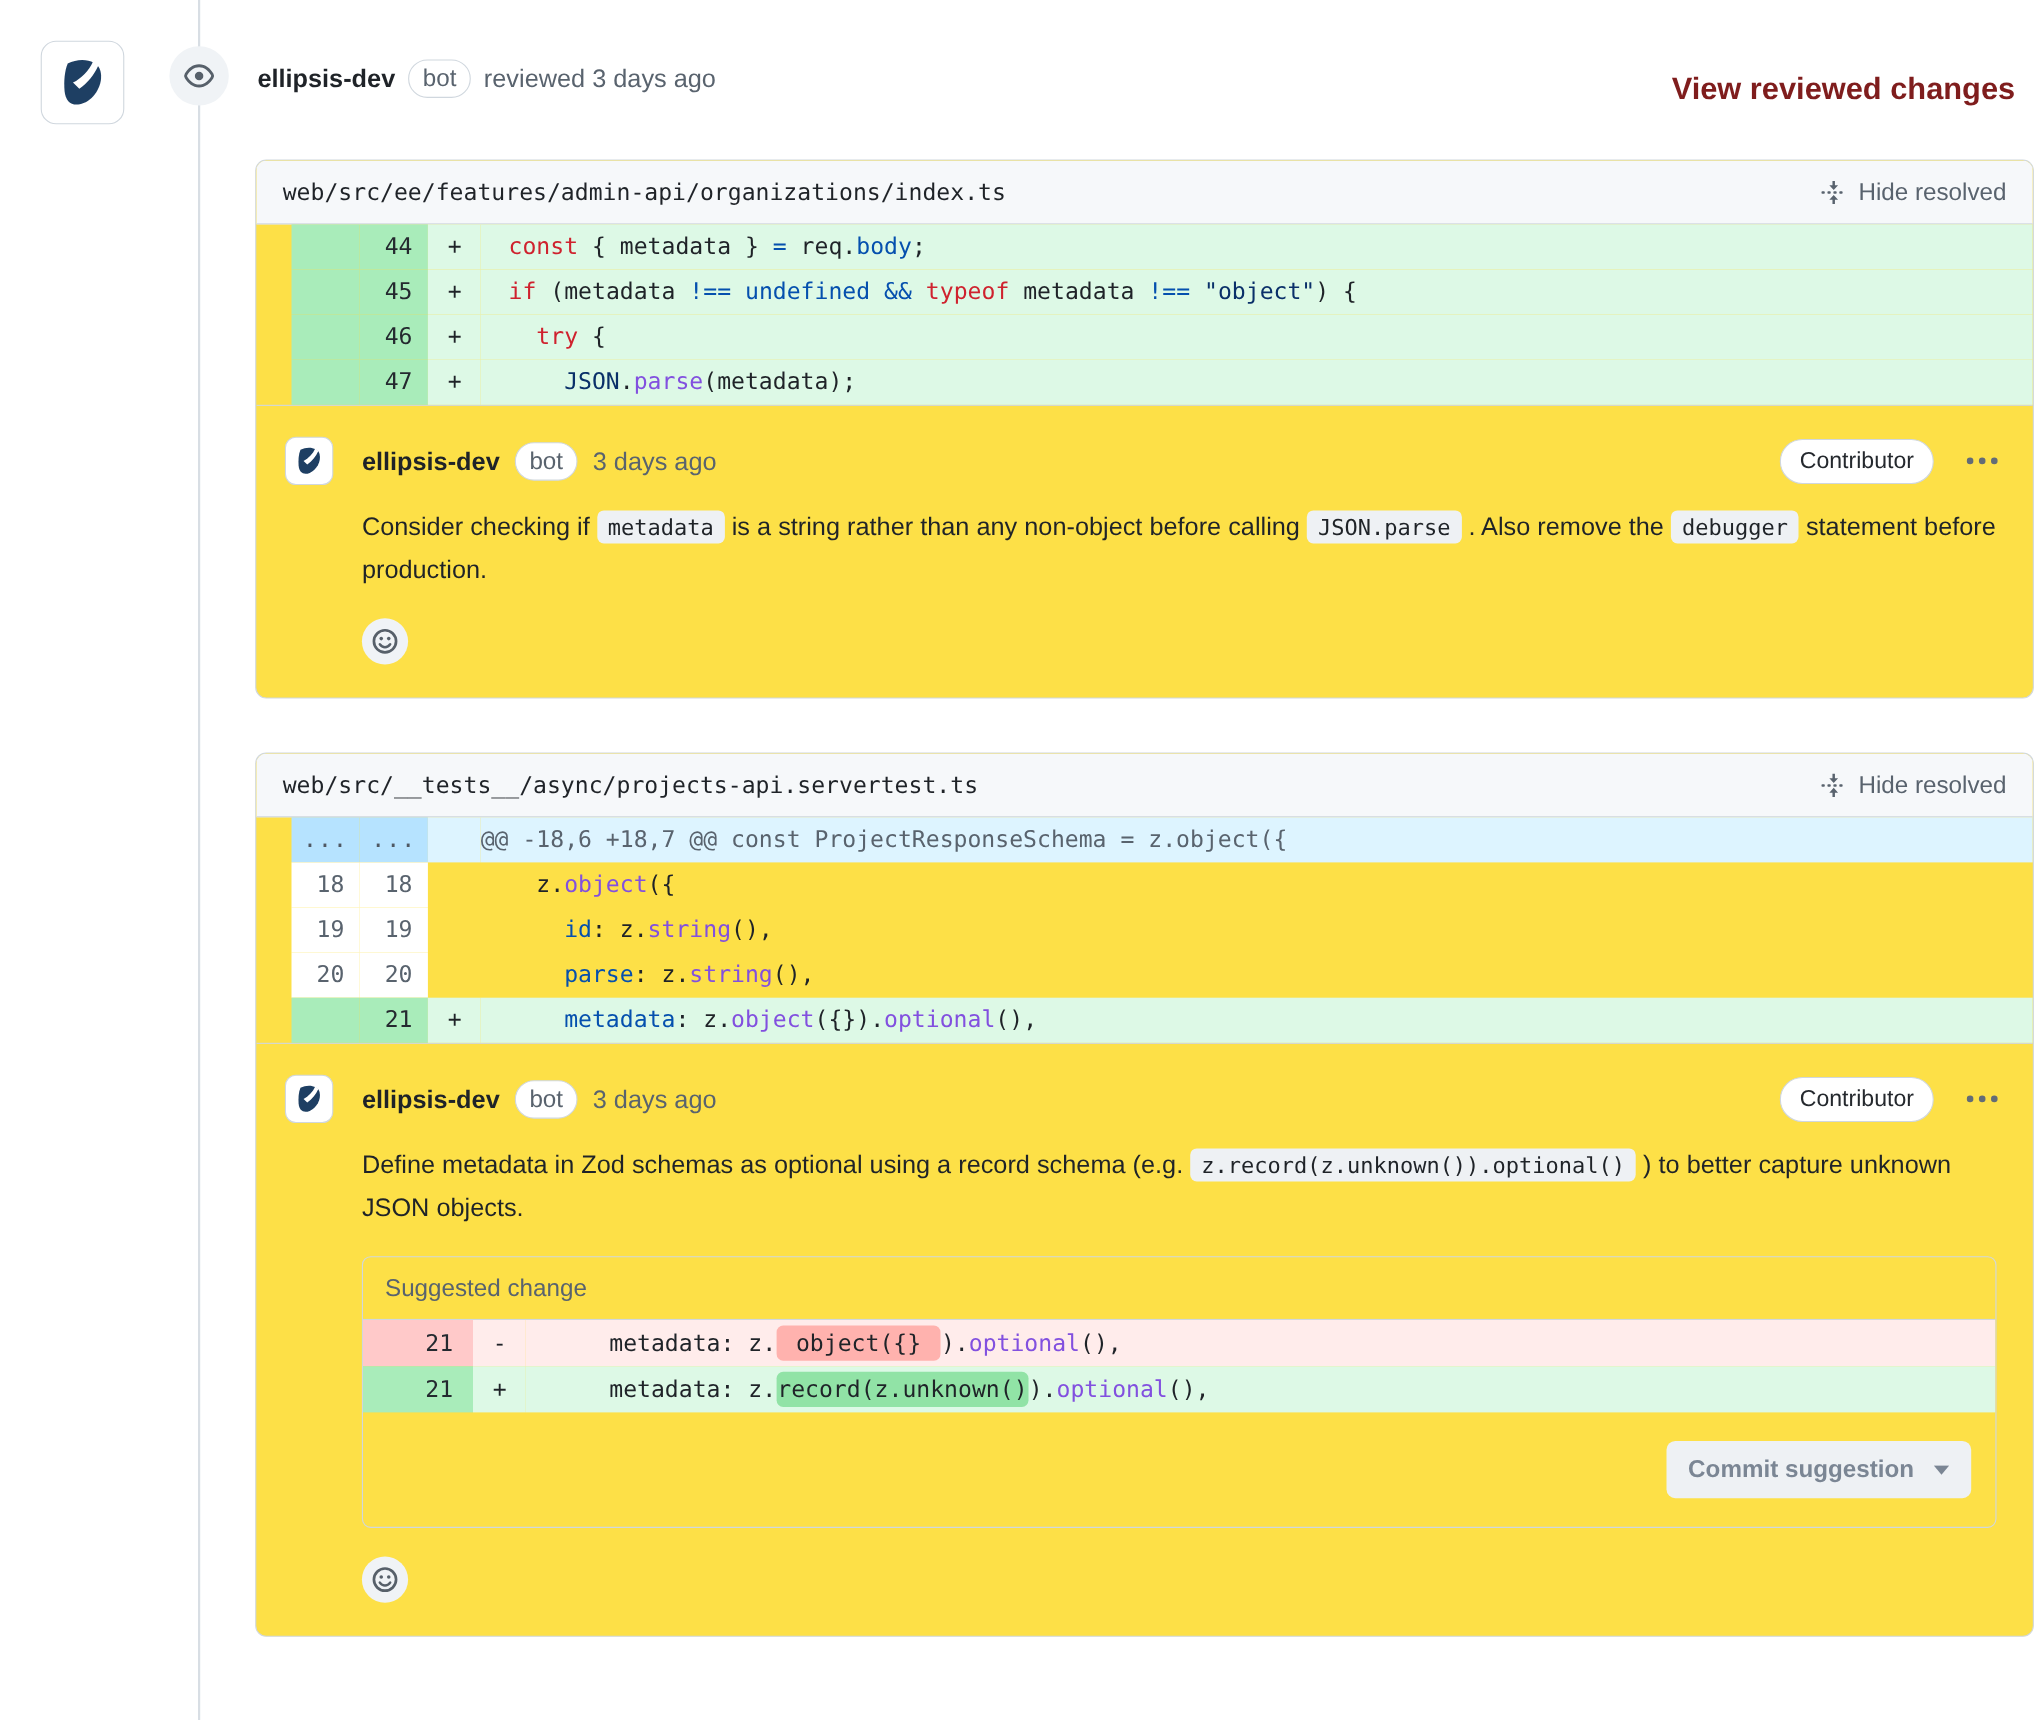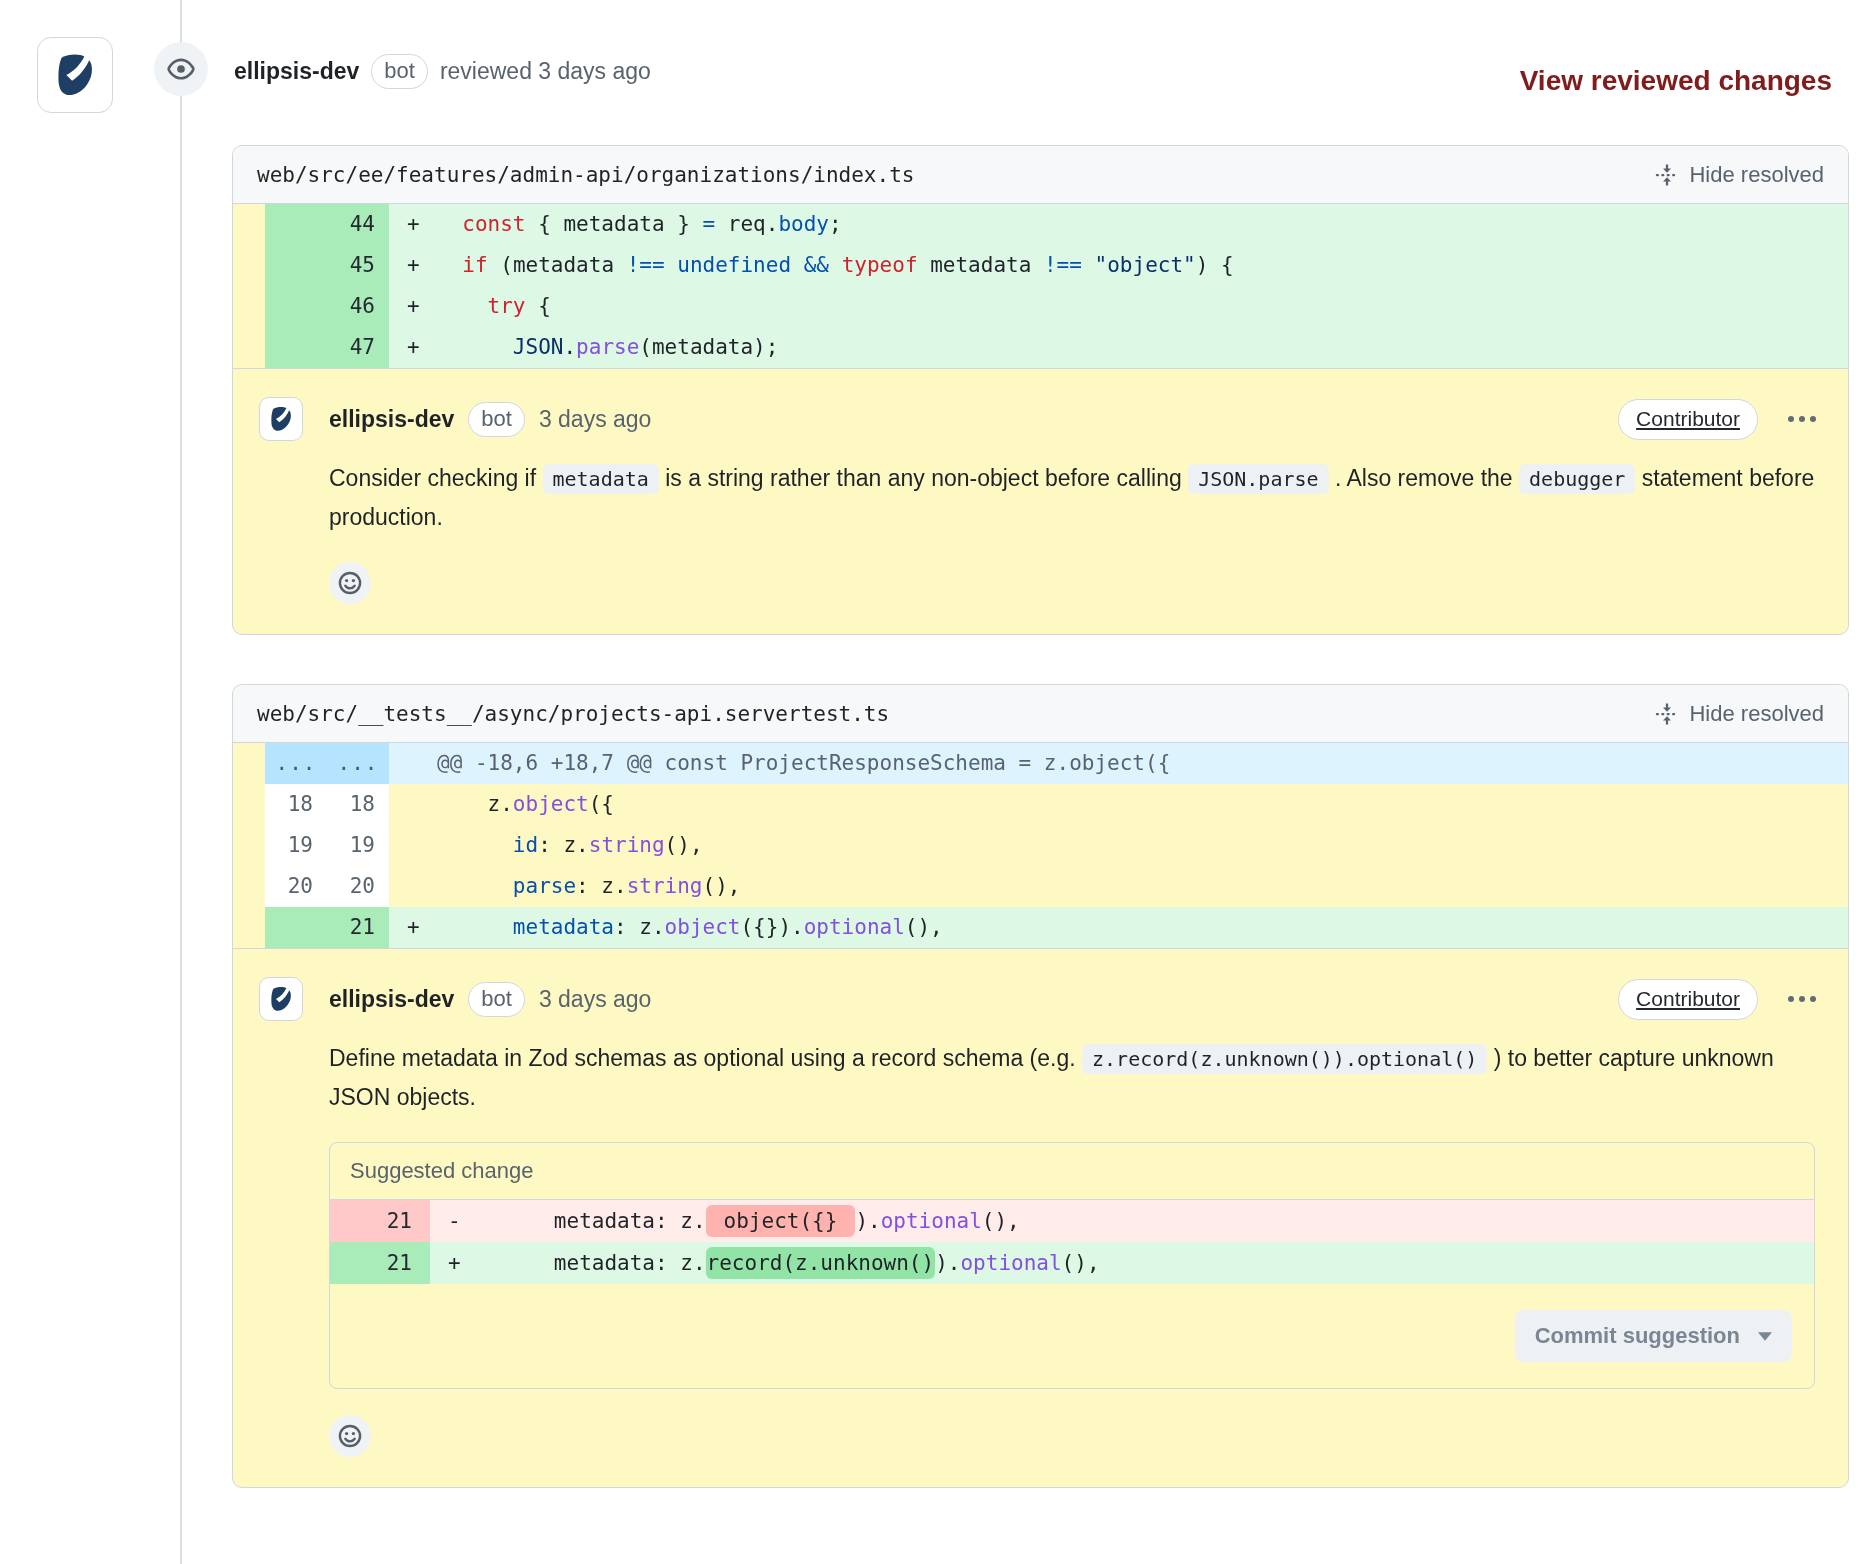--- a/index.html
+++ b/index.html
@@ -24,21 +24,21 @@
   .review-author { font-weight:700; color:#1f2328; }
   .pill {
     border:1px solid #d0d7de; border-radius:999px; color:#59636e;
     font-size:22px; line-height:1; padding:5px 12px 6px; background:#fff;
   }
   .review-action { color:#59636e; }
   .view-link { position:absolute; right:26px; top:65px; font-size:28px; font-weight:600; color:#7f1d1d; cursor:pointer; }
 
   
   .card {
-    position:absolute; left:232px; width:1617px; background:#fef9c3;
+    position:absolute; left:232px; width:1617px; background:#fde047;
     border:1px solid #d0d7de; border-radius:10px; z-index:1; overflow:hidden;
   }
   .card-1 { top:145px; }
   .card-2 { top:684px; }
   .file-head {
     background:#f6f8fa; border-bottom:1px solid #d0d7de; height:58px;
     display:flex; align-items:center; justify-content:space-between; padding:0 24px;
   }
   .file-path { font-family:"DejaVu Sans Mono", monospace; font-size:21px; color:#1f2328; cursor:pointer; }
   .hide-btn { display:flex; align-items:center; gap:10px; color:#59636e; font-size:22px; cursor:pointer; }
@@ -67,21 +67,21 @@
   .c-head { display:flex; align-items:center; gap:14px; }
   .c-avatar {
     width:44px; height:44px; border:1px solid #d0d7de; border-radius:10px; flex:none;
     display:flex; align-items:center; justify-content:center; background:#fff; cursor:pointer;
   }
   .c-author { font-weight:700; font-size:23px; margin-left:12px; cursor:pointer; }
   .c-time { color:#59636e; font-size:23px; cursor:pointer; }
   .c-right { margin-left:auto; display:flex; align-items:center; gap:28px; }
   .role-pill {
     border:1px solid #d0d7de; border-radius:999px; font-size:21px; font-weight:500;
-    color:#25292e; padding:7px 17px 8px; background:#fff;text-decoration:underline;
+    color:#25292e; padding:7px 17px 8px; background:#fff;
   }
   .kebab { display:flex; gap:5px; cursor:pointer; padding:6px 2px; }
   .kebab i { width:6px; height:6px; border-radius:50%; background:#636c76; display:block; }
   .c-body { margin:18px 0 0 70px; font-size:23px; line-height:38px; color:#1f2328; max-width:1492px; }
   .c-body code {
     font-family:"DejaVu Sans Mono", monospace; font-size:20px; background:#eef1f4;
     border-radius:6px; padding:3px 10px; white-space:nowrap;
   }
   .react-btn {
     margin:26px 0 0 70px; width:42px; height:42px; border-radius:50%; border:none;

